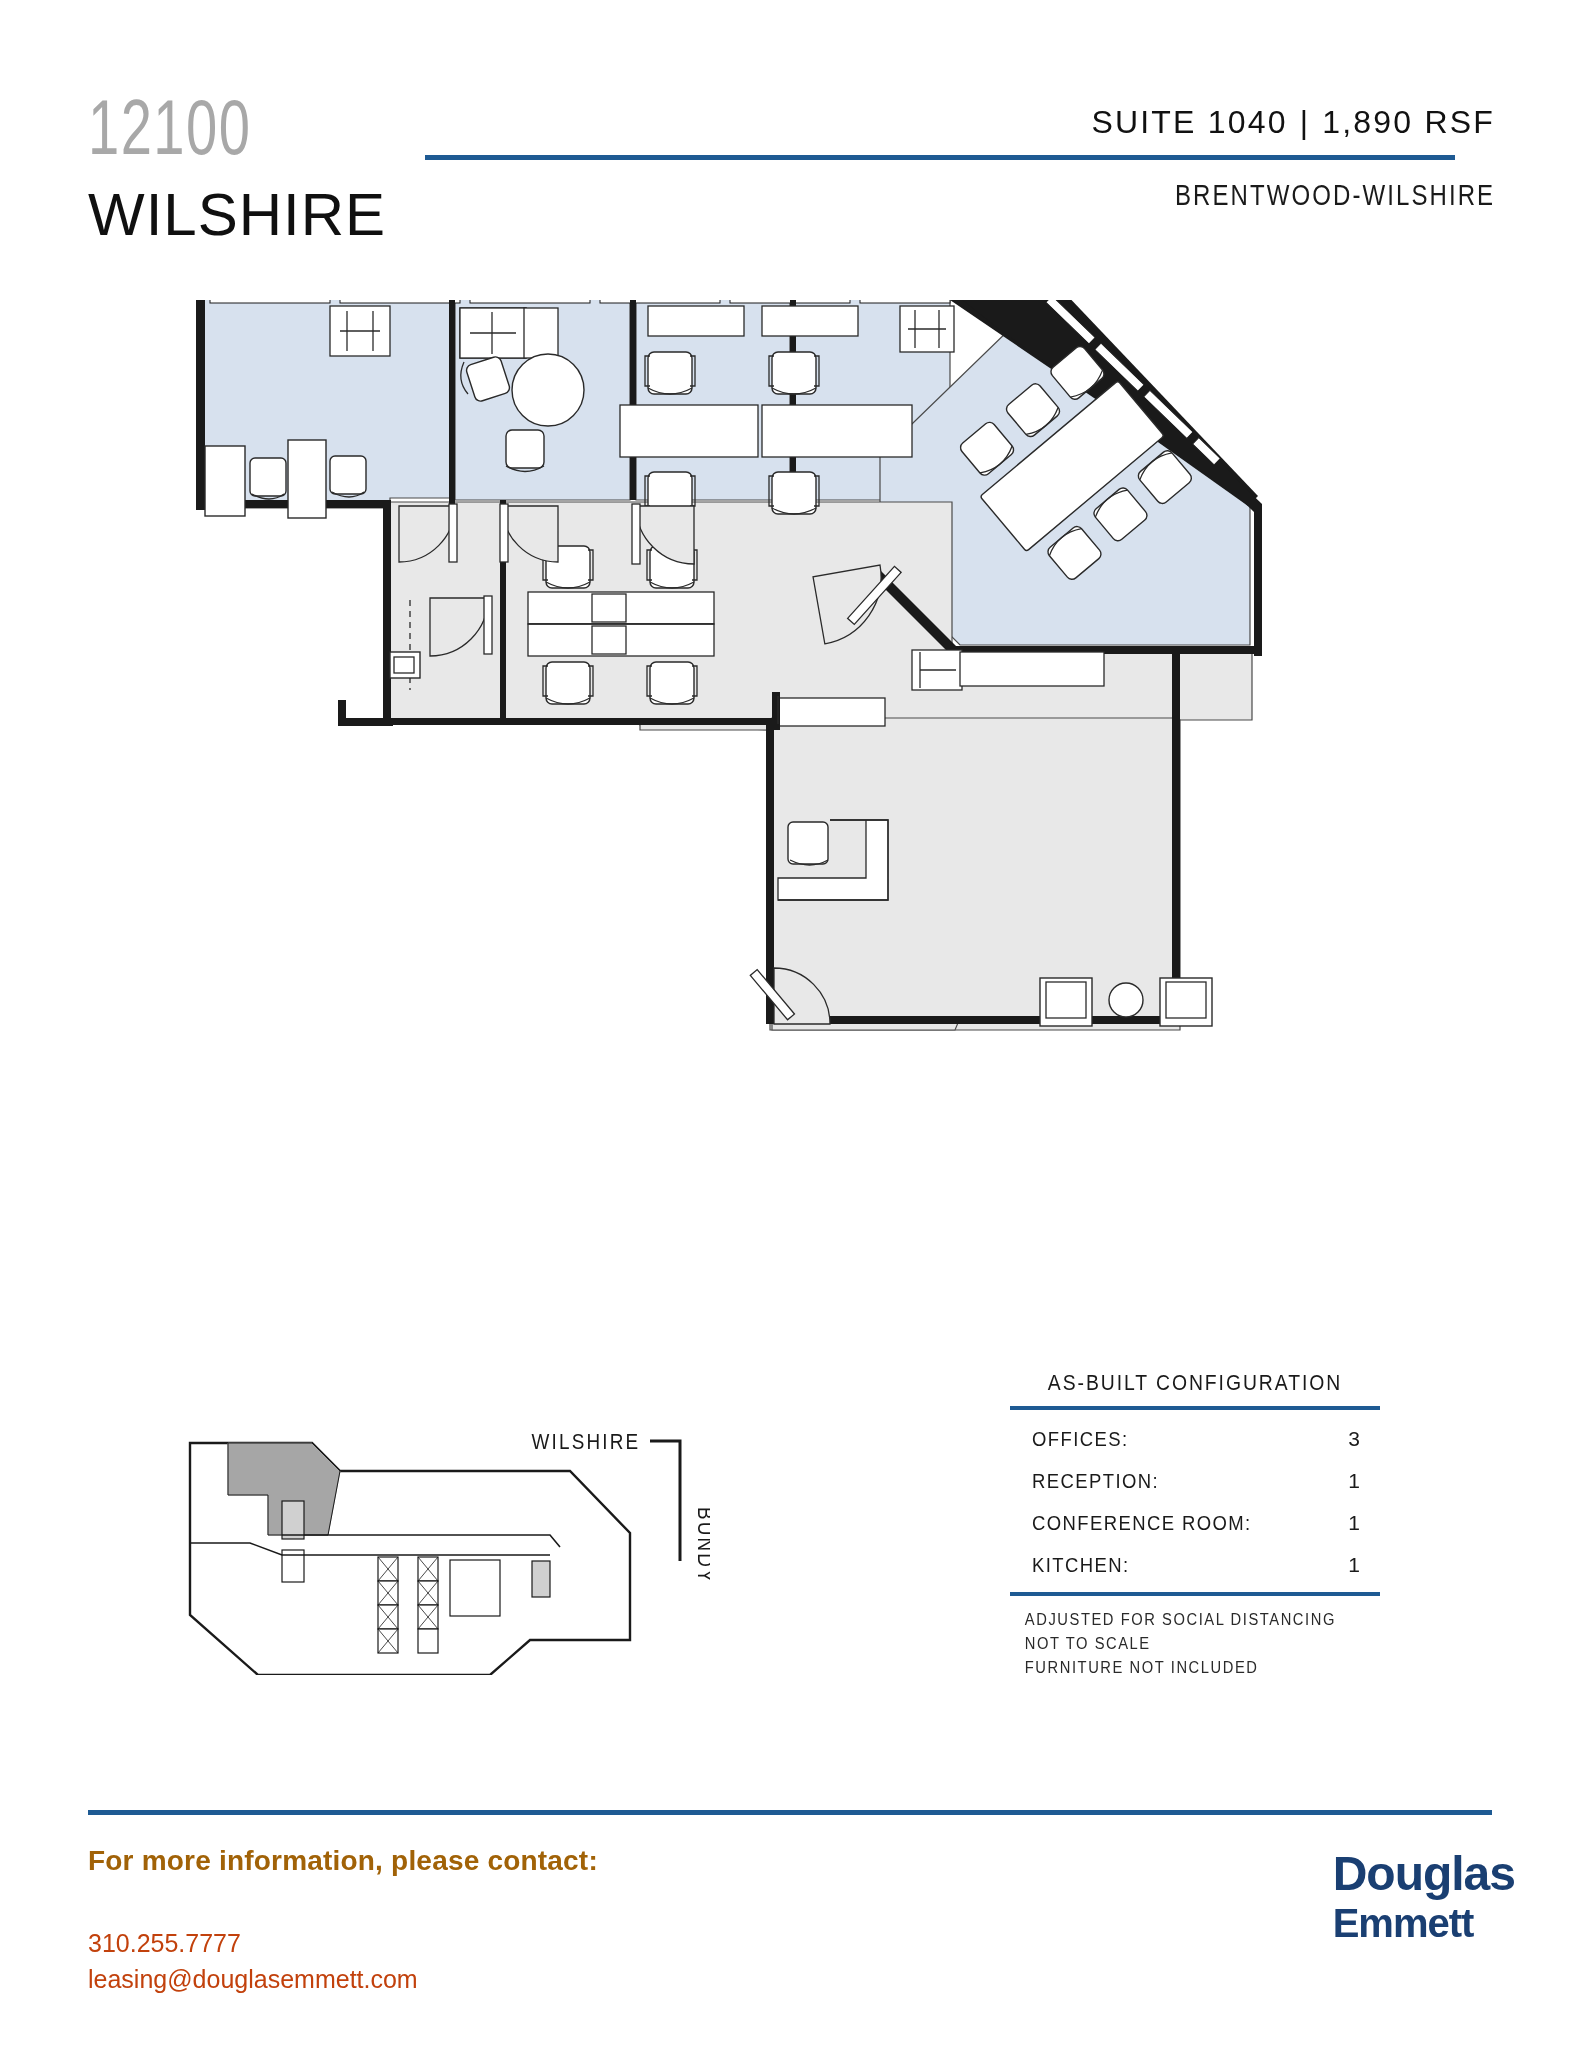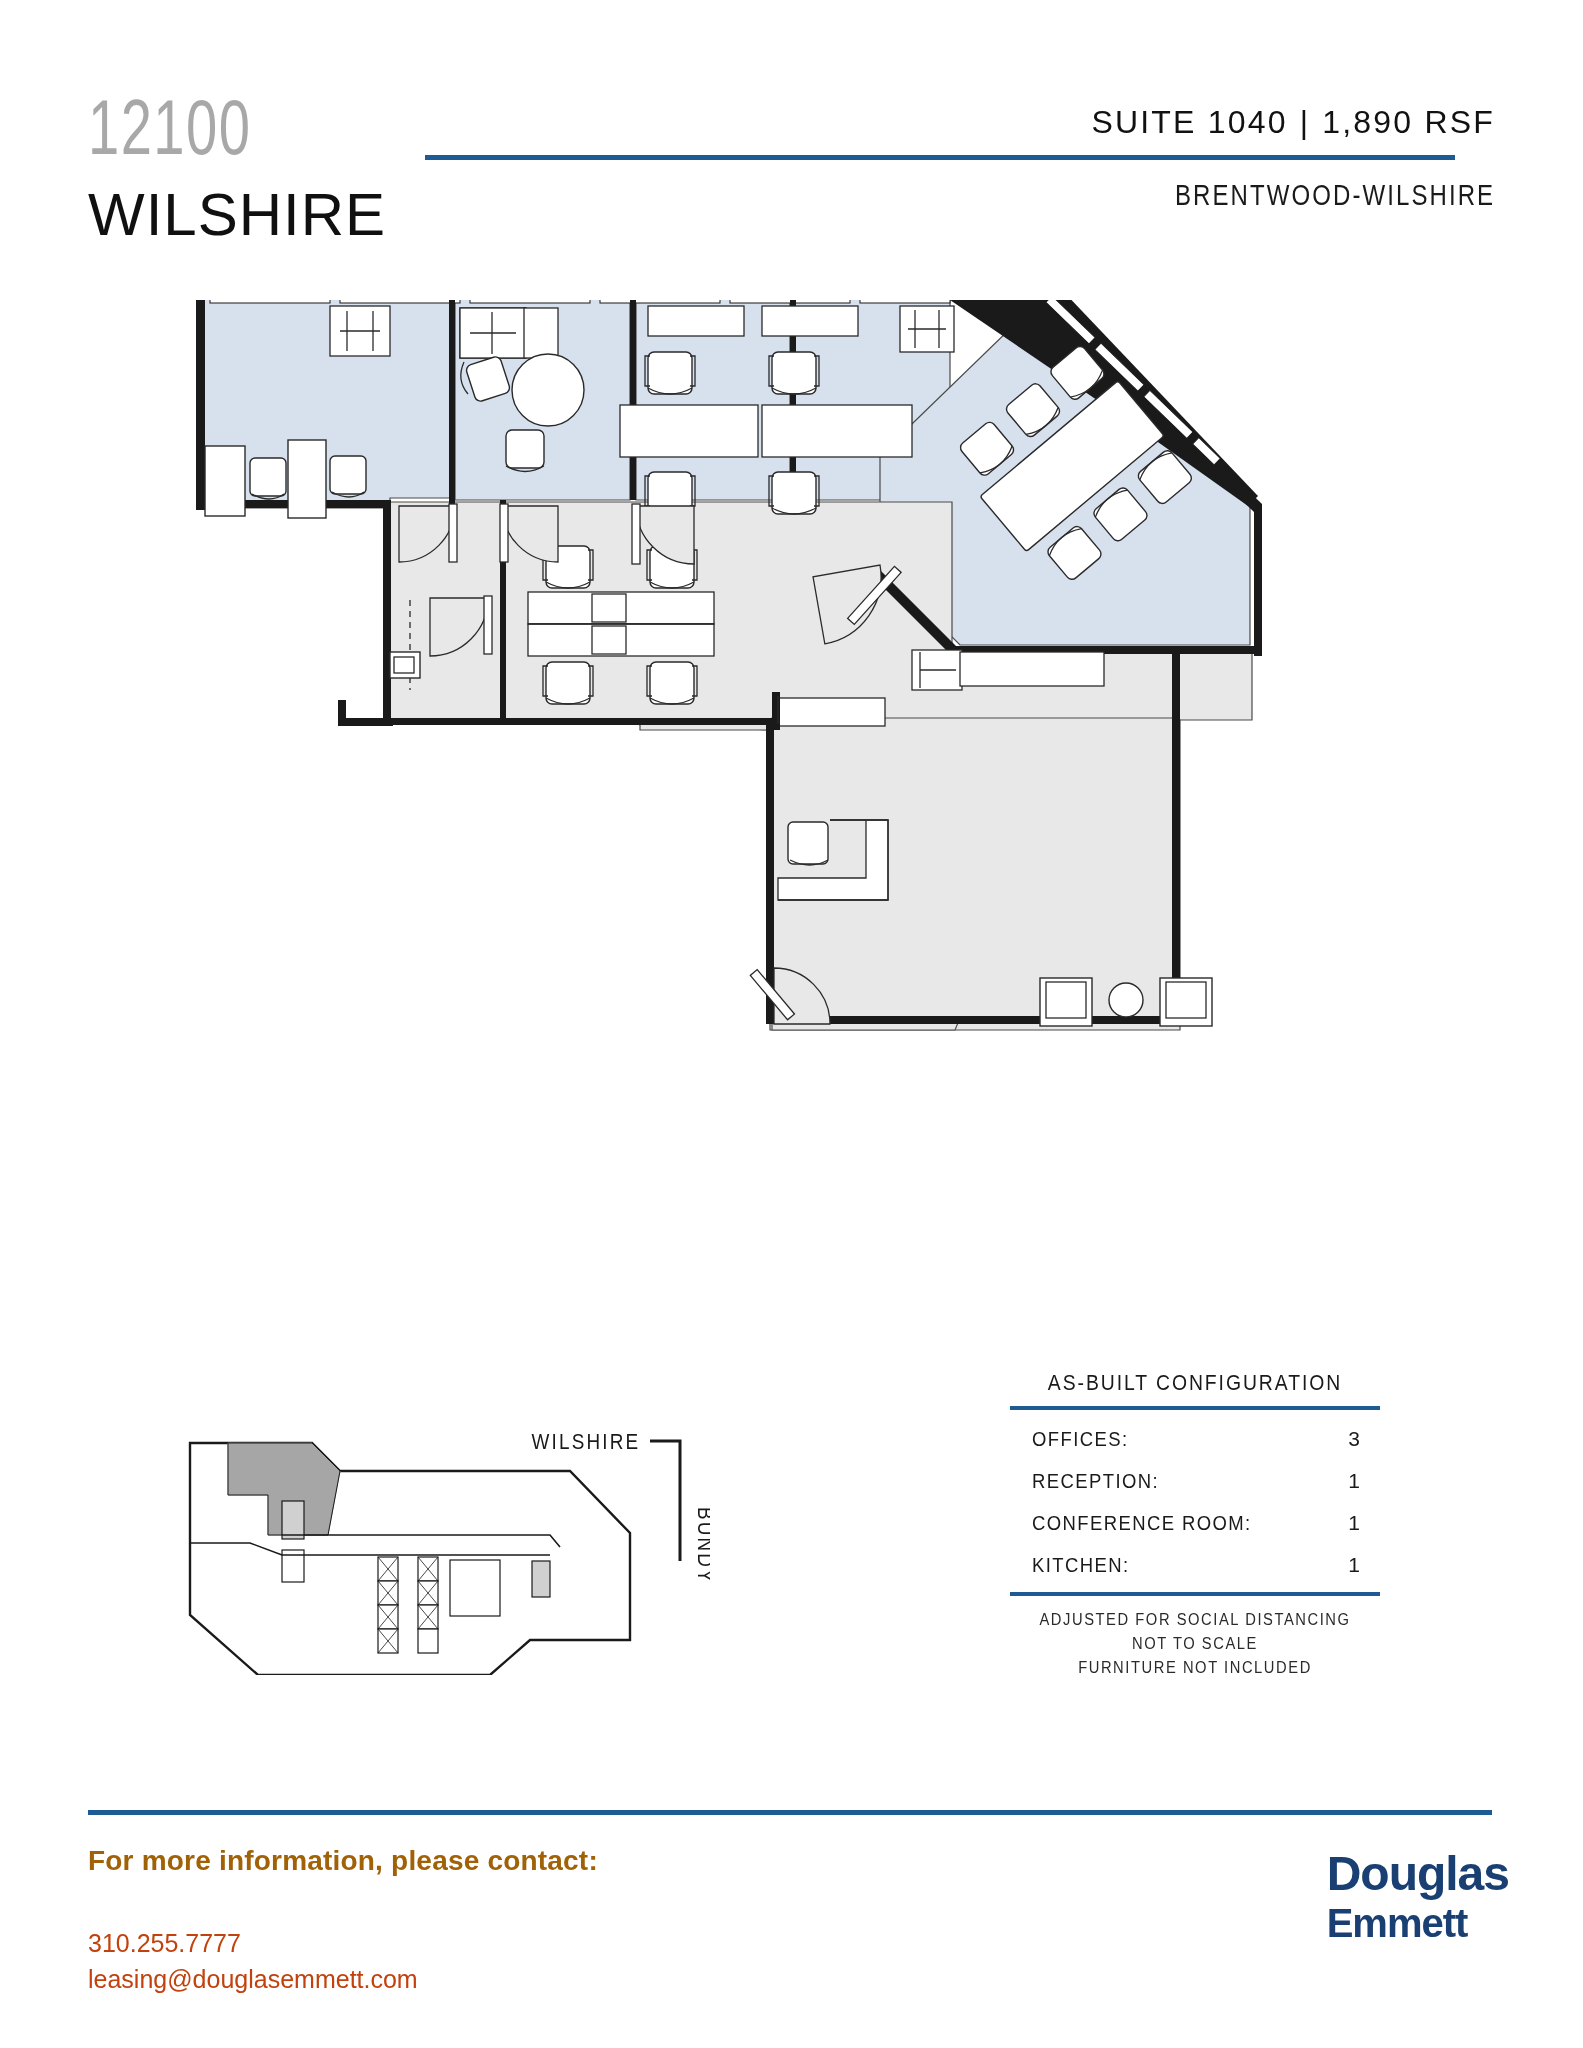--- a/index.html
+++ b/index.html
@@ -56,38 +56,38 @@
   .config .rows { padding:8px 0 6px 0; }
   .config .row {
     display:flex; justify-content:space-between; align-items:baseline;
     padding:9px 8px 9px 22px;
   }
   .config .row .lbl {
     font-size:21px; letter-spacing:1.6px; color:#1a1a1a;
     transform:scaleX(0.88); transform-origin:left;
   }
   .config .row .val { font-size:21px; color:#1a1a1a; padding-right:12px; }
-  .config .notes { padding-top:12px; text-align:center; }
+  .config .notes { padding-top:12px; }
   .config .notes div {
     font-size:16px; letter-spacing:1.7px; color:#2a2a2a; line-height:24px;
     transform:scaleX(0.92); transform-origin:center;
   }
 
   
   .ftr-rule { position:absolute; left:88px; top:1810px; width:1404px; height:5px; background:#1e5a93; }
   .ftr-title {
     position:absolute; left:88px; top:1845px;
     font-size:28px; font-weight:700; color:#a16207; letter-spacing:0.2px;
   }
   .ftr-contact {
     position:absolute; left:88px; top:1925px;
     font-size:25px; font-weight:400; color:#c2410c; line-height:36px;
   }
   .logo {
-    position:absolute; right:74px; top:1850px;
+    position:absolute; right:68px; top:1850px;
     text-align:left; color:#1a3f72;
     font-weight:700; letter-spacing:-1px;
   }
   .logo .l1 { font-size:48px; line-height:48px; }
   .logo .l2 { font-size:40px; line-height:50px; }
   svg { display:block; }
   text { font-family:"Liberation Sans", sans-serif; }
 </style>
 </head>
 <body>

